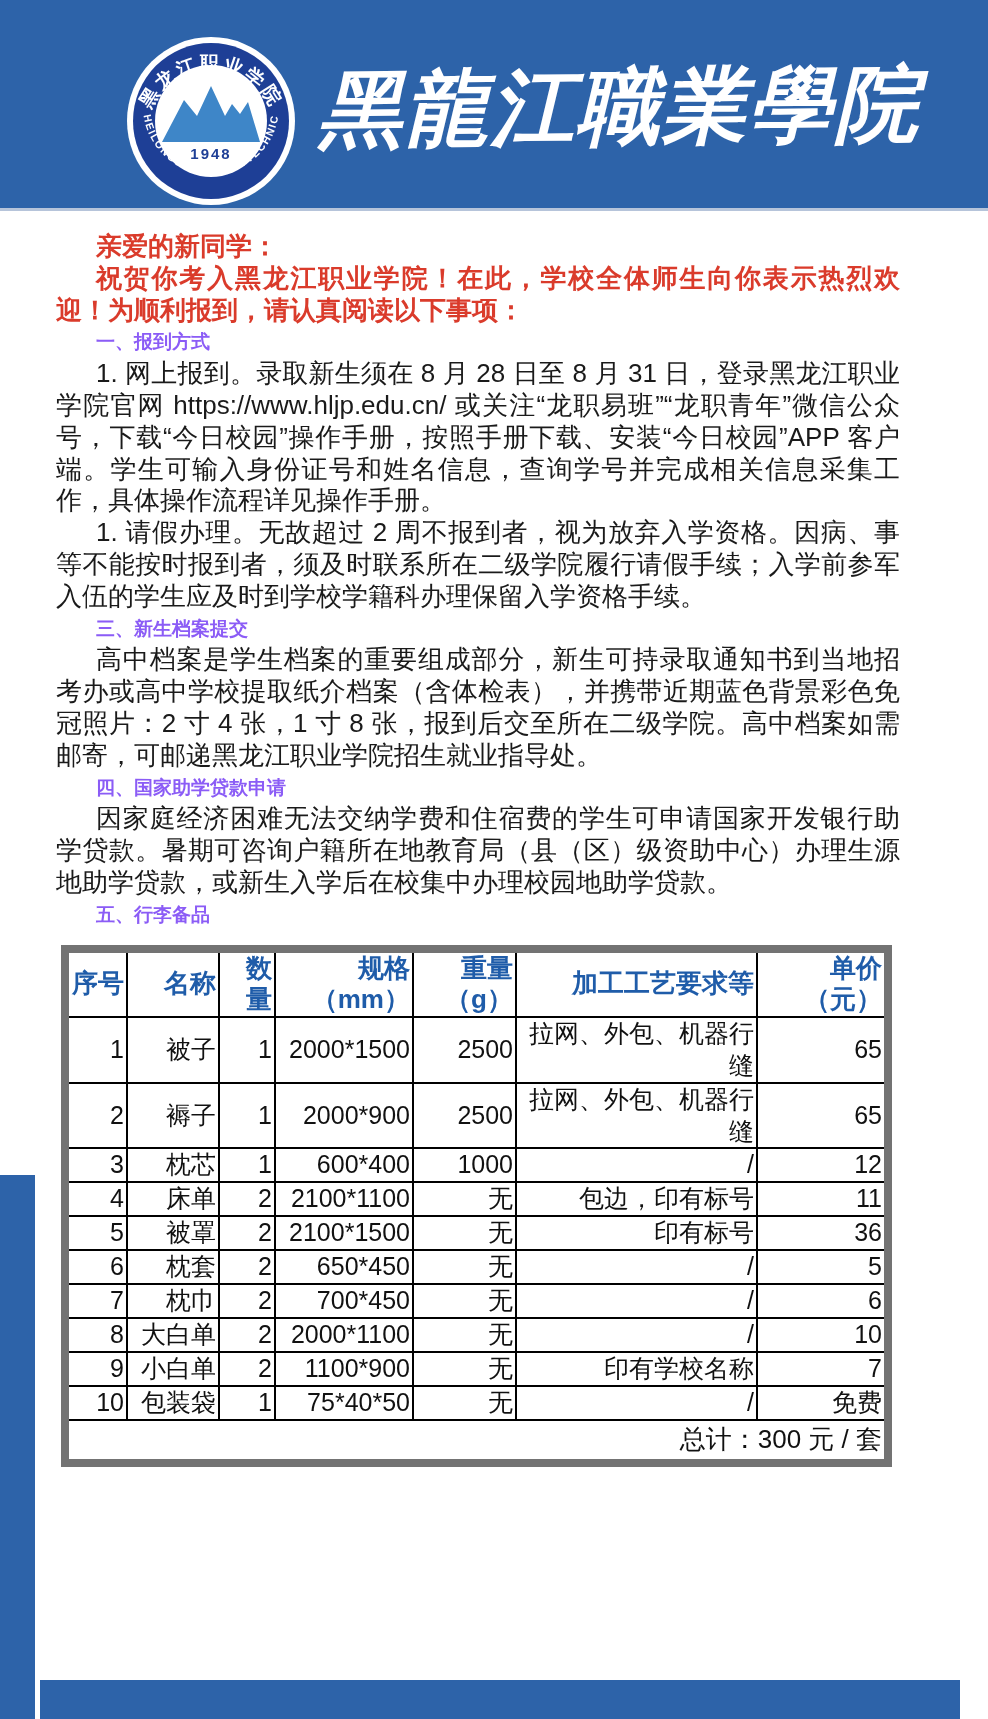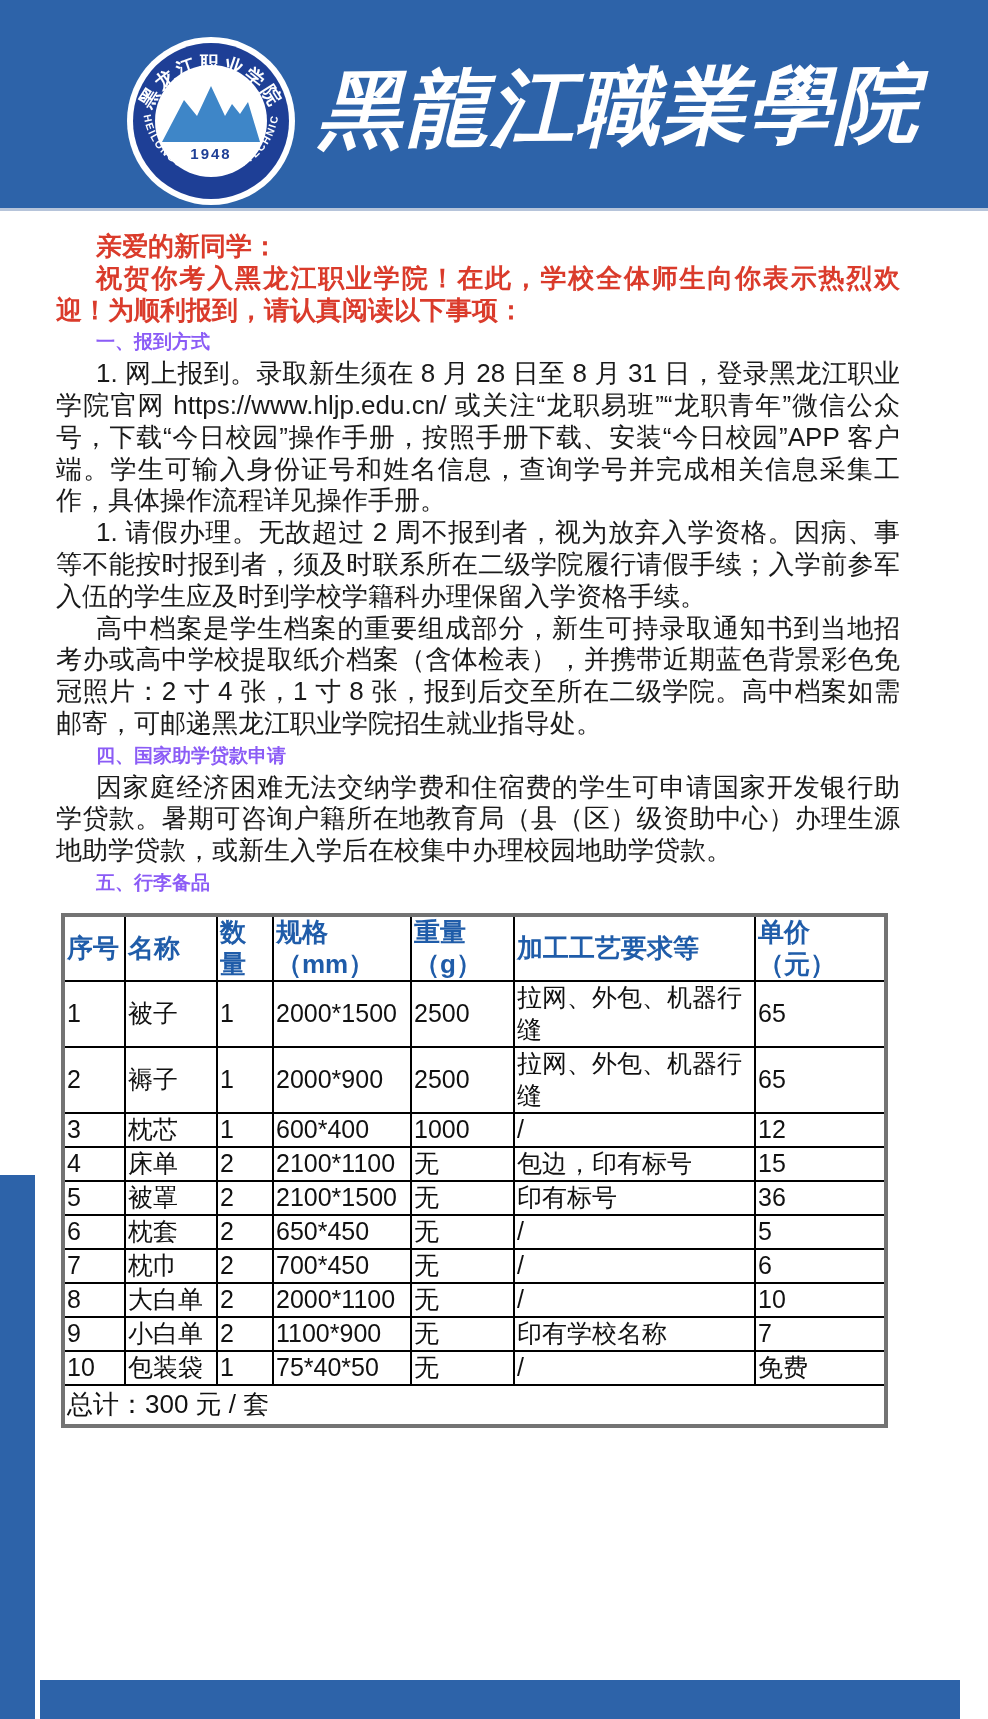--- a/index.html
+++ b/index.html
@@ -37,22 +37,22 @@
   .content p{margin:0;text-indent:40px;}
   .content p.red{color:#da3b2b;font-weight:bold;}
   .content h2{
     margin:0;font-size:19px;line-height:31.8px;
     color:#8b5cf6;font-weight:bold;text-indent:40px;
   }
   
   table.supply{
     border-collapse:collapse;table-layout:fixed;
     width:823px;margin:14px 0 0 5px;
-    border:4px solid #737373;
-    text-align:left;
+    border:8px solid #737373;
+    text-align:right;
   }
   table.supply th{
     border:2px solid #000;height:42px;
     color:#1f5ca9;font-size:26px;font-weight:bold;padding:0 2px;
   }
   table.supply td{
     border:2px solid #000;height:32px;
     color:#111;font-size:25px;padding:0 2px;
   }
   table.supply td.total{height:38px;font-size:26px;}
@@ -95,20 +95,21 @@
 
   <main class="content">
     <p class="red">亲爱的新同学：</p>
     <p class="red">祝贺你考入黑龙江职业学院！在此，学校全体师生向你表示热烈欢迎！为顺利报到，请认真阅读以下事项：</p>
 
     <h2>一、报到方式</h2>
     <p>1. 网上报到。录取新生须在 8 月 28 日至 8 月 31 日，登录黑龙江职业学院官网 https://www.hljp.edu.cn/ 或关注“龙职易班”“龙职青年”微信公众号，下载“今日校园”操作手册，按照手册下载、安装“今日校园”APP 客户端。学生可输入身份证号和姓名信息，查询学号并完成相关信息采集工作，具体操作流程详见操作手册。</p>
 
     <p>1. 请假办理。无故超过 2 周不报到者，视为放弃入学资格。因病、事等不能按时报到者，须及时联系所在二级学院履行请假手续；入学前参军入伍的学生应及时到学校学籍科办理保留入学资格手续。</p>
 
+    <h2>三、新生档案提交</h2>
     <p>高中档案是学生档案的重要组成部分，新生可持录取通知书到当地招考办或高中学校提取纸介档案（含体检表），并携带近期蓝色背景彩色免冠照片：2 寸 4 张，1 寸 8 张，报到后交至所在二级学院。高中档案如需邮寄，可邮递黑龙江职业学院招生就业指导处。</p>
 
     <h2>四、国家助学贷款申请</h2>
     <p>因家庭经济困难无法交纳学费和住宿费的学生可申请国家开发银行助学贷款。暑期可咨询户籍所在地教育局（县（区）级资助中心）办理生源地助学贷款，或新生入学后在校集中办理校园地助学贷款。</p>
 
     <h2>五、行李备品</h2>
 
     <table class="supply">
       <colgroup>
         <col class="c1">
@@ -158,21 +159,21 @@
           <td>/</td>
           <td>12</td>
         </tr>
         <tr>
           <td>4</td>
           <td>床单</td>
           <td>2</td>
           <td>2100*1100</td>
           <td>无</td>
           <td>包边，印有标号</td>
-          <td>15</td>
+          <td>11</td>
         </tr>
         <tr>
           <td>5</td>
           <td>被罩</td>
           <td>2</td>
           <td>2100*1500</td>
           <td>无</td>
           <td>印有标号</td>
           <td>36</td>
         </tr>

